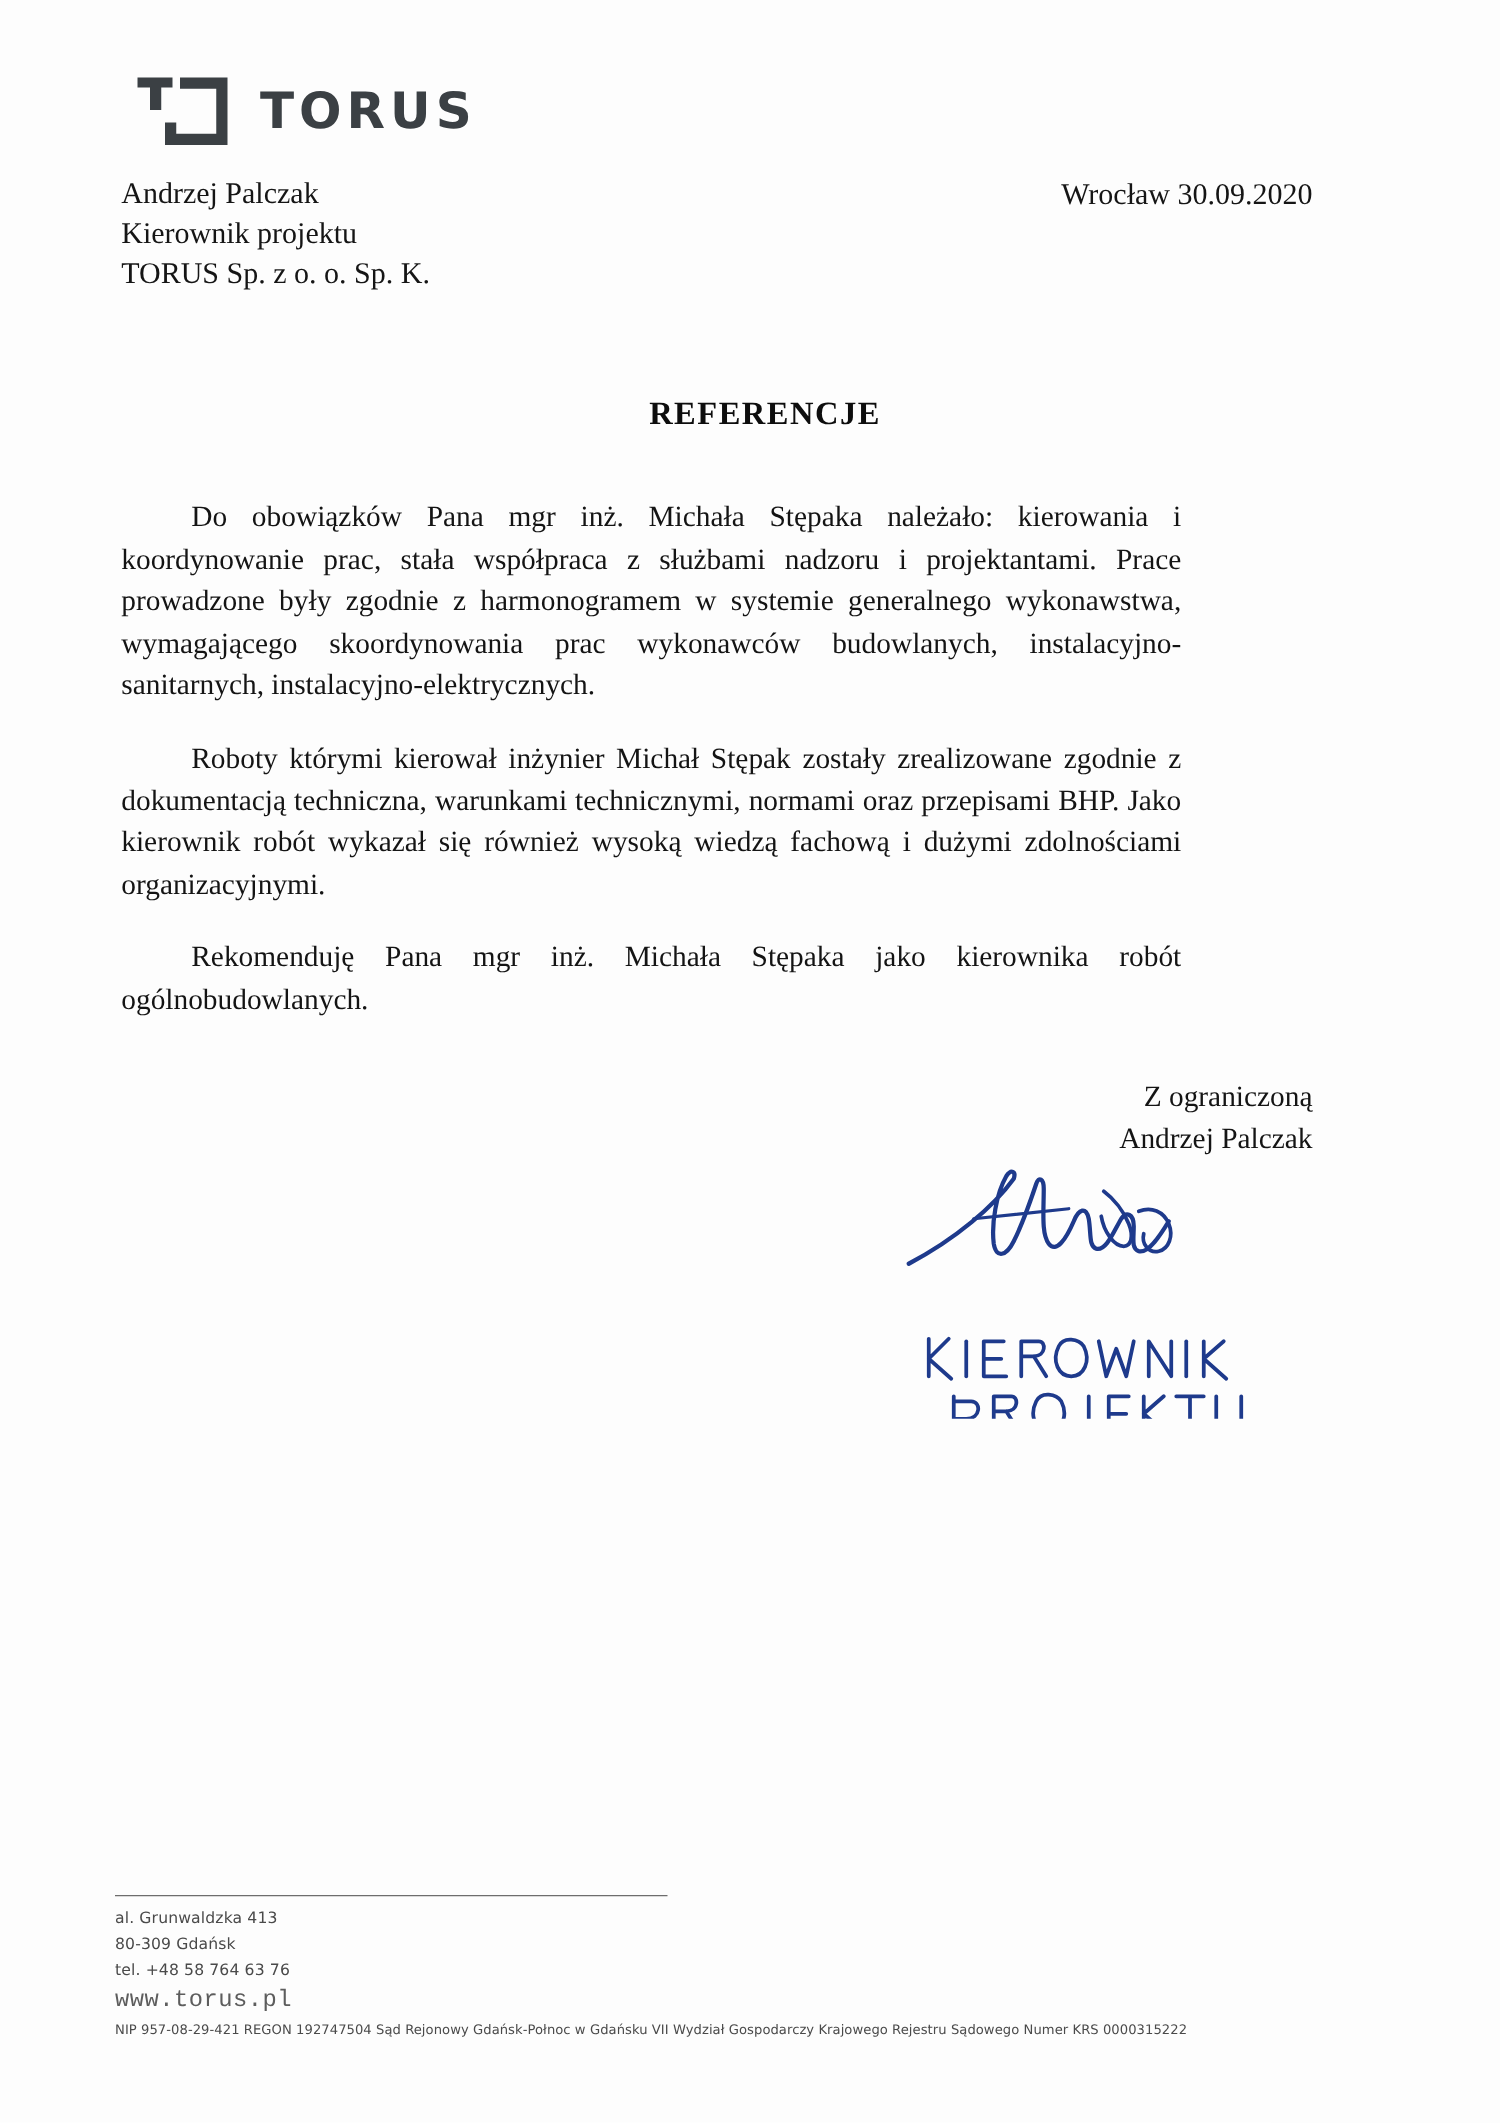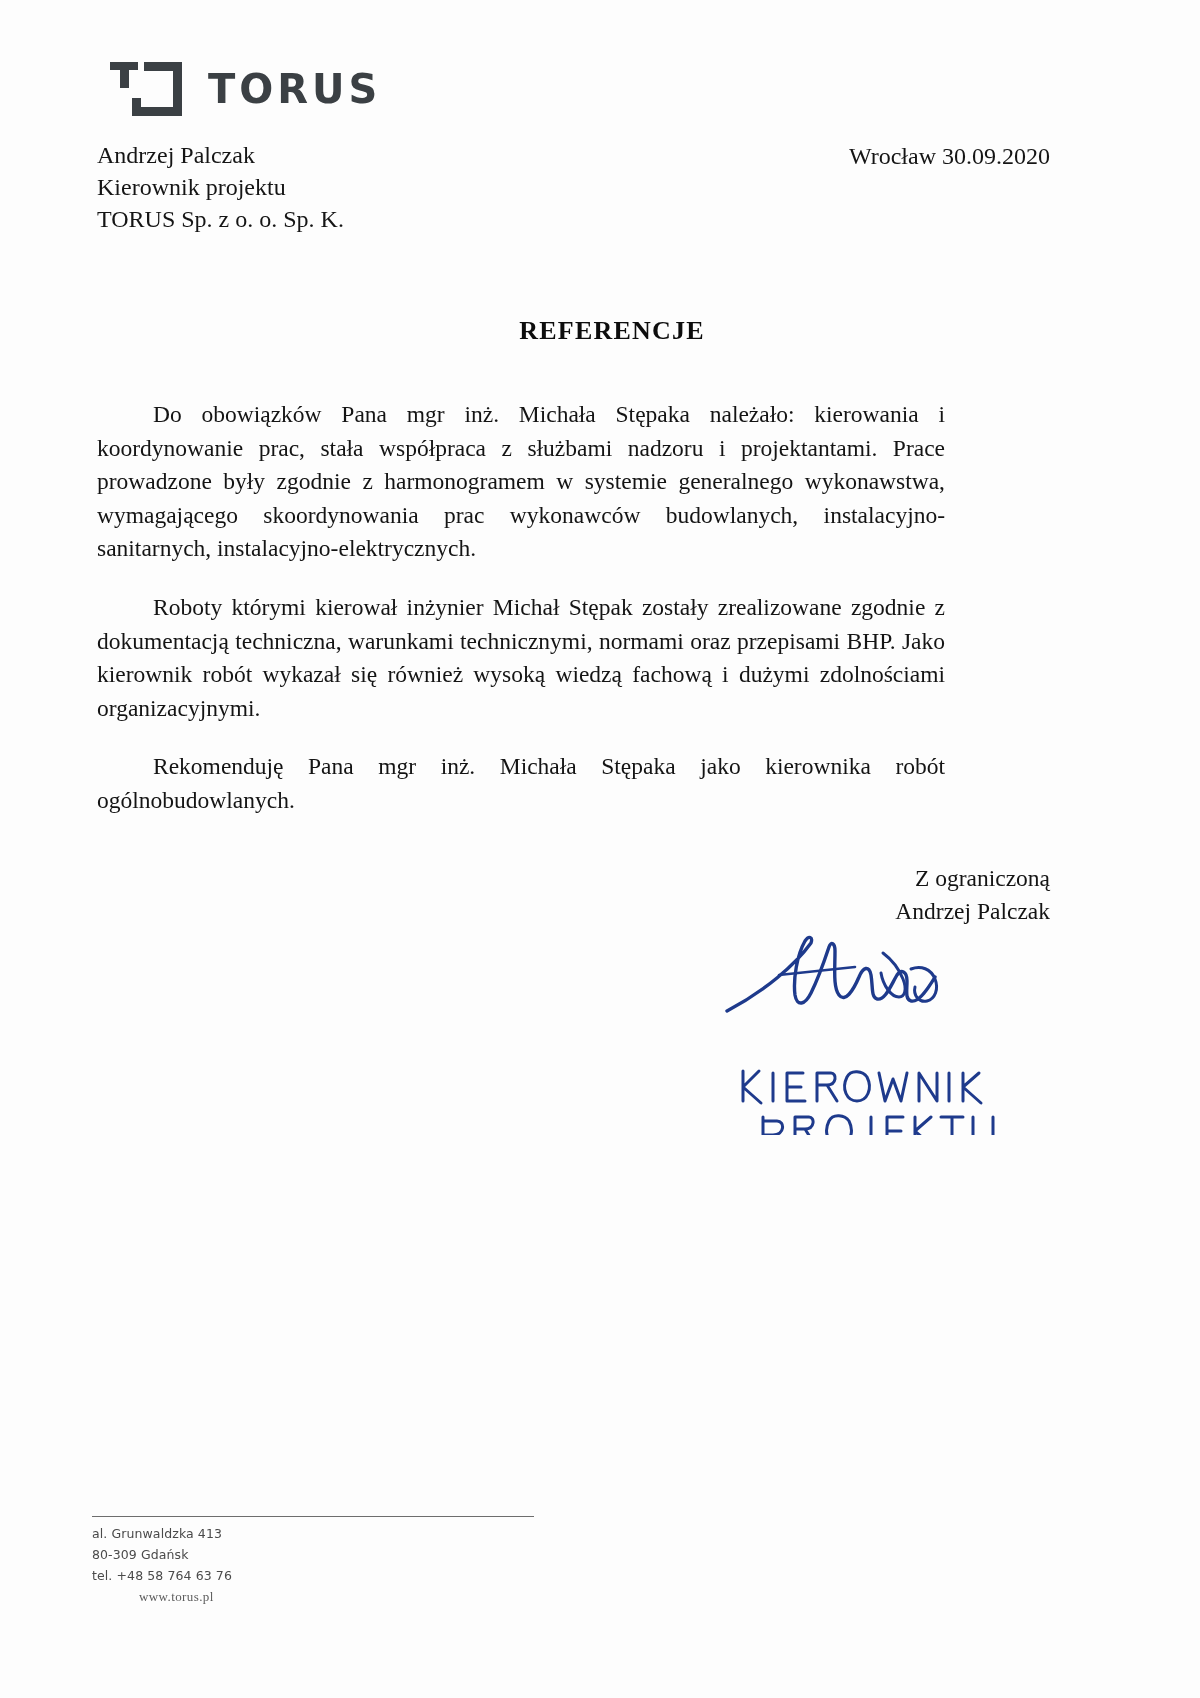--- a/index.html
+++ b/index.html
@@ -135,26 +135,25 @@
     margin-bottom: 7px;
   }
   .footer-line {
     font-family: "DejaVu Sans", "Liberation Sans", sans-serif;
     font-size: 12.5px;
     color: #4a4a4a;
     margin-bottom: 6px;
     letter-spacing: .1px;
   }
   .footer-web {
-    font-family: Liberation Serif, serif;
-    font-size: 13px;
+    font-family: Liberation Mono, monospace;
+    font-size: 19px;
     color: #5d5d5d;
     margin-bottom: 7px;
     letter-spacing: .4px;
-    margin-left: 47px;
   }
   .footer-legal {
     font-family: "DejaVu Sans", "Liberation Sans", sans-serif;
     font-size: 10.5px;
     color: #4a4a4a;
     letter-spacing: .05px;
     white-space: nowrap;
   }
 </style>
 </head>
@@ -221,15 +220,16 @@
       <path d="M258 192 L258 212 C258 222 276 224 278 212 L278 192" stroke-width="3"></path>
     </svg>
   </div>
 
   <div class="footer">
     <div class="footer-rule"></div>
     <div class="footer-line">al. Grunwaldzka 413</div>
     <div class="footer-line">80-309 Gdańsk</div>
     <div class="footer-line">tel. +48 58 764 63 76</div>
     <div class="footer-web">www.torus.pl</div>
+    <div class="footer-legal">NIP 957-08-29-421  REGON 192747504  Sąd Rejonowy Gdańsk-Połnoc w Gdańsku VII Wydział Gospodarczy Krajowego Rejestru Sądowego Numer KRS 0000315222</div>
   </div>
 
 </div>
 
 </body></html>

